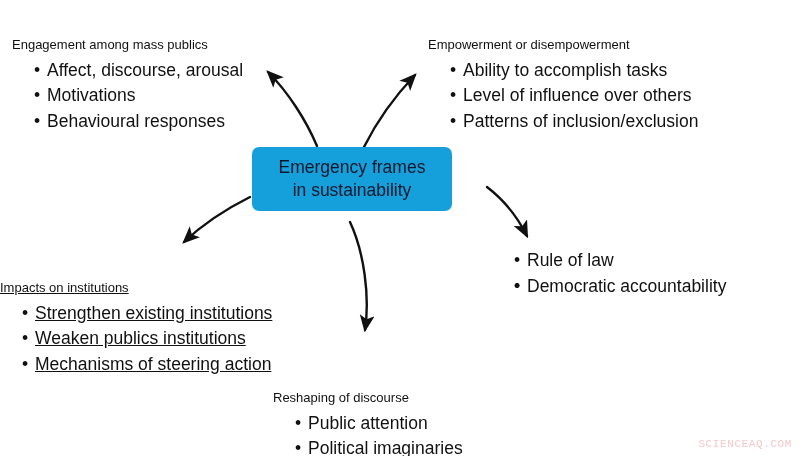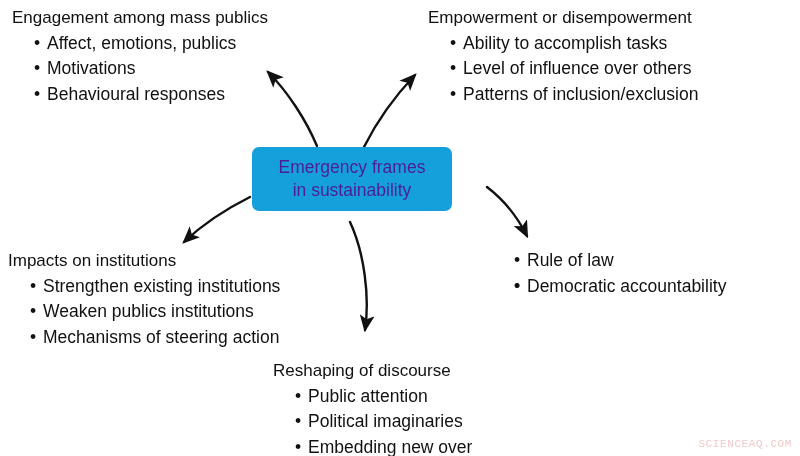--- a/index.html
+++ b/index.html
@@ -23,24 +23,25 @@
     left: 0;
     top: 0;
     width: 800px;
     height: 456px;
     pointer-events: none;
   }
   .cluster {
     position: absolute;
   }
   .cluster .heading {
-    font-size: 17px;
+    font-size: 13px;
     line-height: 25.5px;
     white-space: nowrap;
     color: #111111;
+    margin-top: 27px;
   }
   .cluster ul {
     list-style: none;
     margin: 0;
     padding: 0 0 0 22px;
   }
   .cluster ul li {
     font-size: 17.5px;
     line-height: 25.5px;
     white-space: nowrap;
@@ -52,39 +53,39 @@
     position: absolute;
     left: 0;
     top: 0;
     font-size: 17.5px;
     line-height: 25.5px;
   }
 
   
   #cluster-engagement   { left: 12px;  top: 5px; }
   #cluster-empowerment  { left: 428px; top: 5px; }
-  #cluster-institutions { left: 8px;   top: 248px; }
+  #cluster-institutions { left: 0px;   top: 248px; text-decoration: underline; }
   #cluster-authority    { left: 492px; top: 248px; }
   #cluster-discourse    { left: 273px; top: 358px; }
 
   #center-node {
     position: absolute;
     left: 252px;
     top: 147px;
     width: 200px;
     height: 64px;
     background: #16a0db;
     border-radius: 7px;
     display: flex;
     align-items: center;
     justify-content: center;
     box-sizing: border-box;
   }
   #center-node .node-text {
-    color: #4c1d95;
+    color: #0f172a;
     font-size: 17.5px;
     line-height: 23px;
     text-align: center;
     white-space: pre-line;
   }
 
   #watermark {
     position: absolute;
     right: 8px;
     bottom: 6px;
@@ -118,21 +119,21 @@
   </svg>
 
   <div id="center-node">
     <div class="node-text">Emergency frames
 in sustainability</div>
   </div>
 
   <div class="cluster" id="cluster-engagement">
     <div class="heading">Engagement among mass publics</div>
     <ul>
-      <li><span class="bullet">•</span><span>Affect, emotions, publics</span></li>
+      <li><span class="bullet">•</span><span>Affect, discourse, arousal</span></li>
       <li><span class="bullet">•</span><span>Motivations</span></li>
       <li><span class="bullet">•</span><span>Behavioural responses</span></li>
     </ul>
   </div>
 
   <div class="cluster" id="cluster-empowerment">
     <div class="heading">Empowerment or disempowerment</div>
     <ul>
       <li><span class="bullet">•</span><span>Ability to accomplish tasks</span></li>
       <li><span class="bullet">•</span><span>Level of influence over others</span></li>

